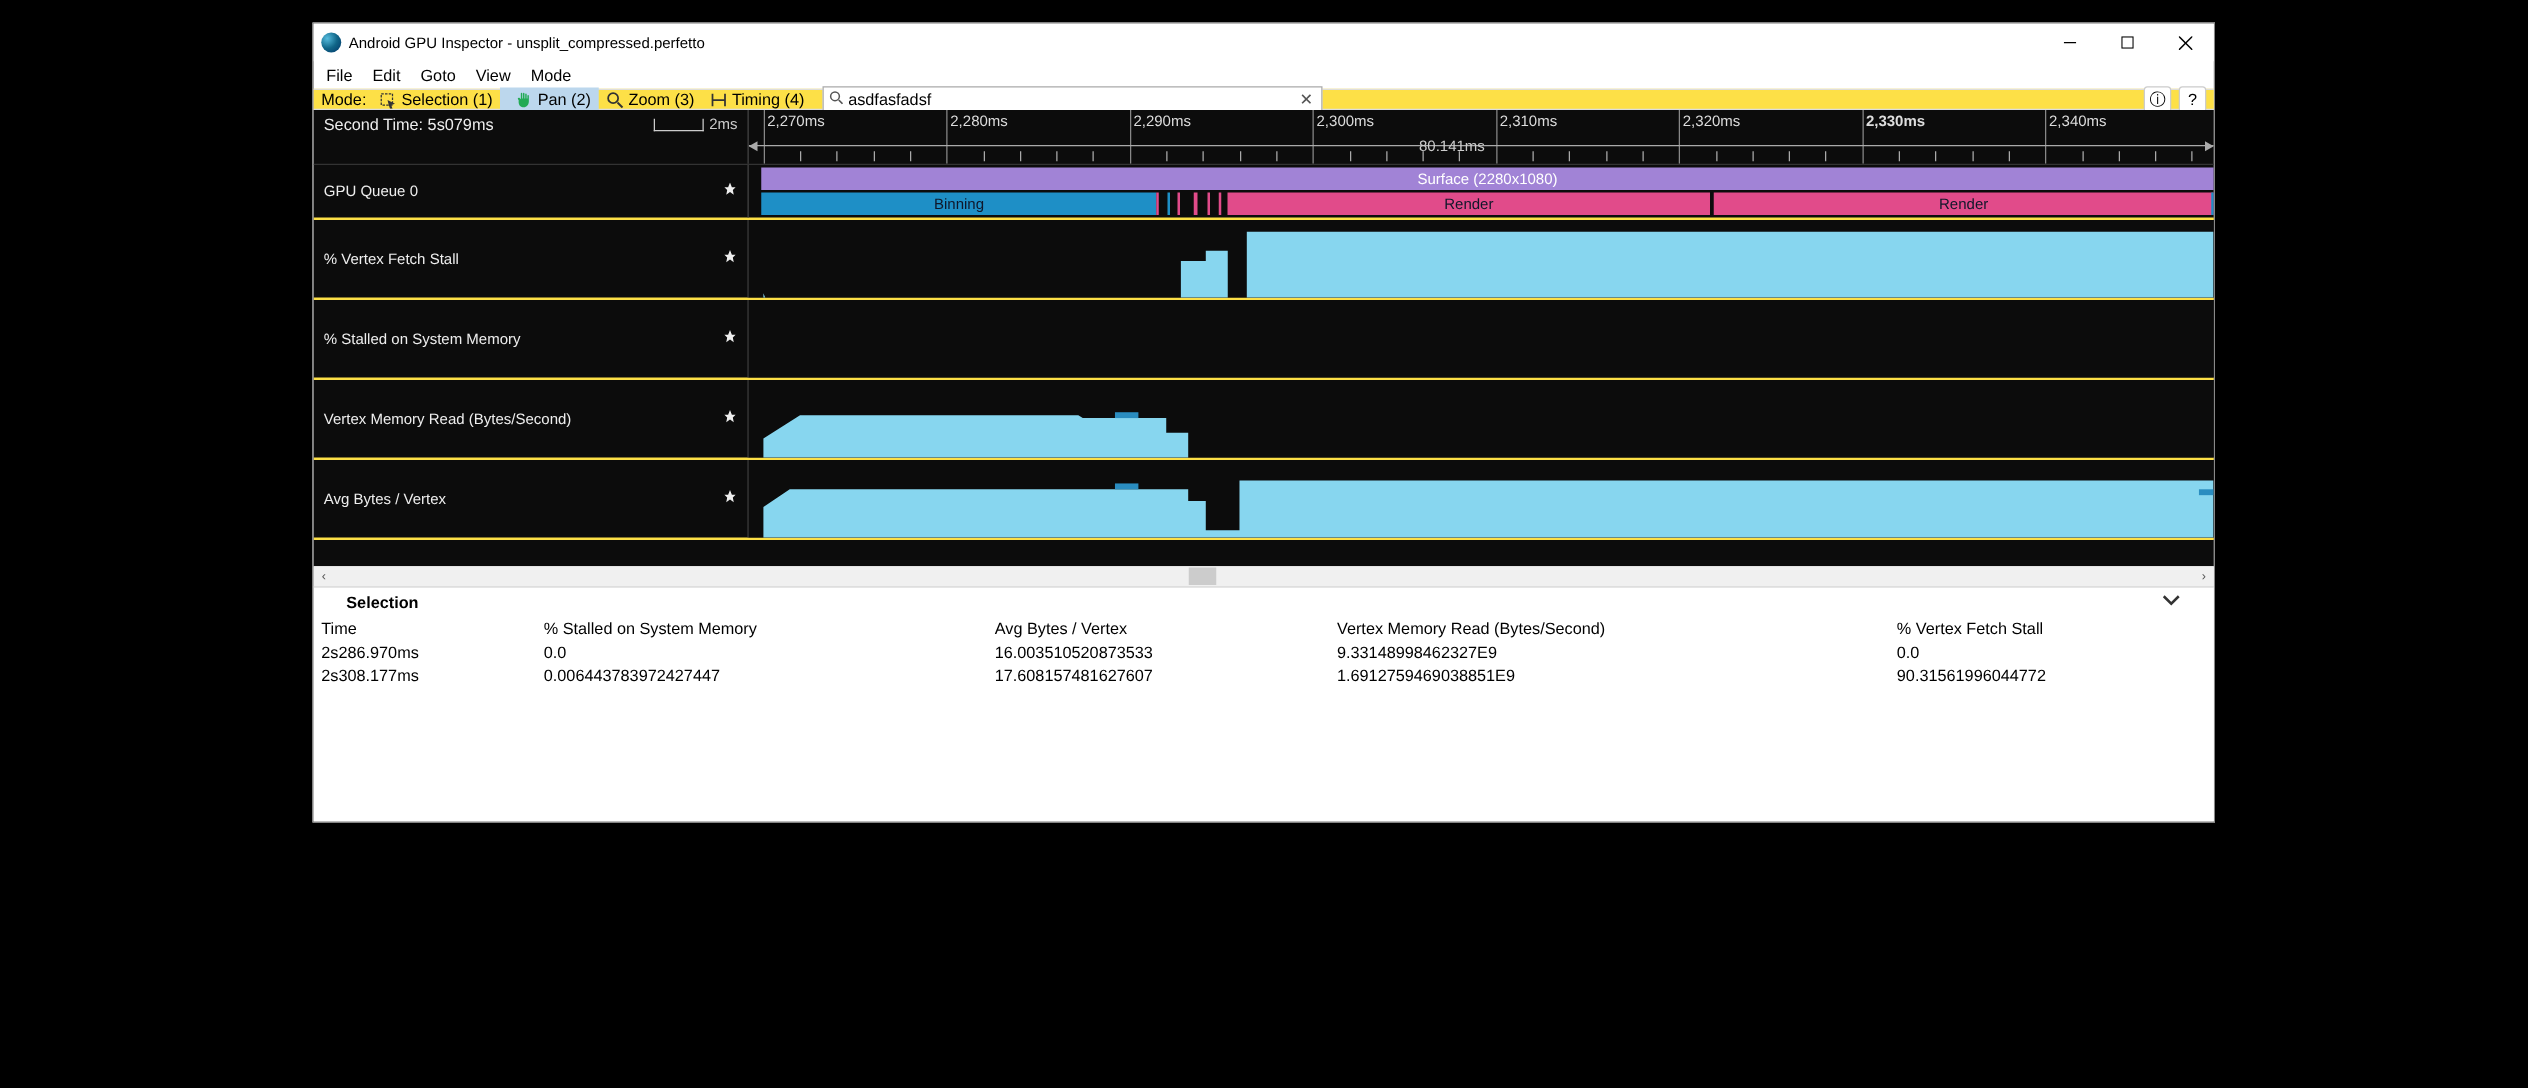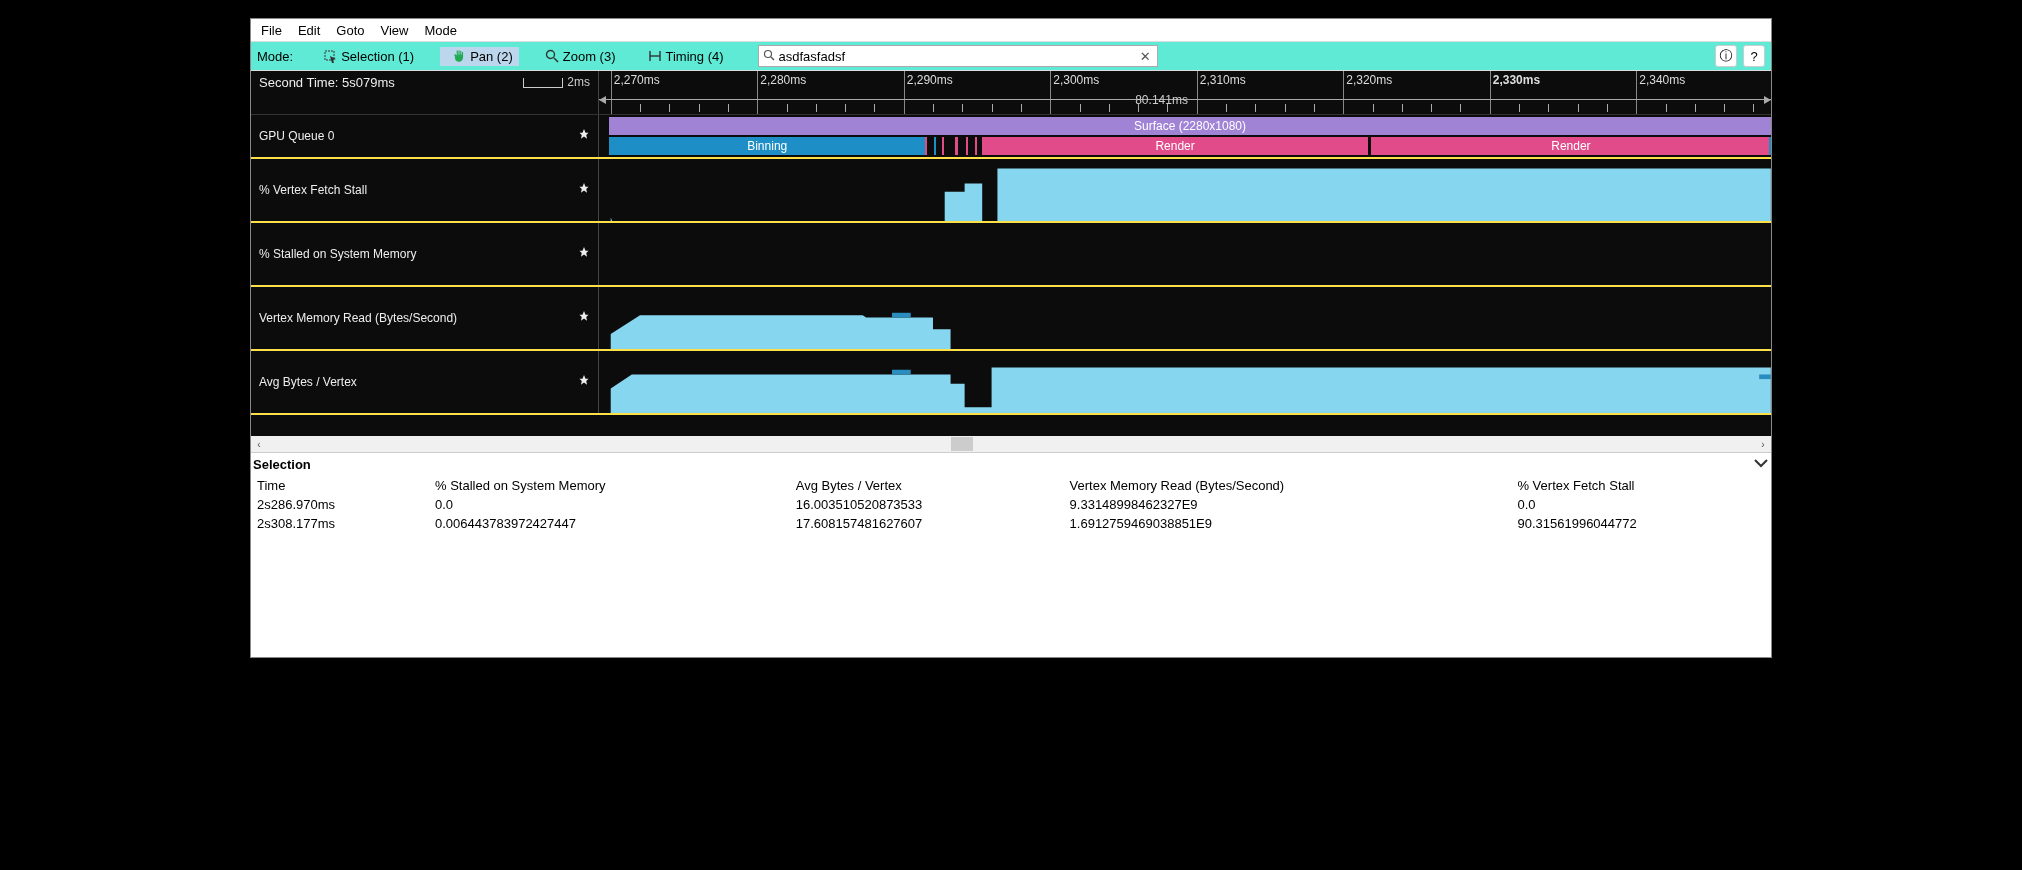--- a/index.html
+++ b/index.html
@@ -13,21 +13,21 @@
 .titlebar .title { font-size: 12px; color: #000; flex: 0 0 auto; }
 .titlebar .spacer { flex: 1; }
 .winbtn { width: 46px; height: 30px; display: flex; align-items: center; justify-content: center; cursor: default; }
 .winbtn svg { display: block; }
 
 
 .menubar { height: 22px; display: flex; align-items: center; padding: 0 4px; font-size: 13px; color: #000; gap: 4px; }
 .menubar .menu-item { padding: 2px 6px; cursor: default; }
 
 
-.toolbar { height: 30px; display: flex; align-items: center; padding: 0 6px; border-top: 1px solid #ddd; border-bottom: 1px solid #ddd; background: #5eead4; font-size: 13px; gap: 20px; }
+.toolbar { height: 17px; display: flex; align-items: center; padding: 0 6px; border-top: 1px solid #ddd; border-bottom: 1px solid #ddd; background: #fde047; font-size: 13px; }
 .toolbar .mode-label { margin-right: 4px; }
 .toolbar .mode-btn { display: flex; align-items: center; padding: 2px 6px; cursor: default; gap: 4px; }
 .toolbar .mode-btn.active { background: #bcd7ed; padding-left: 12px; }
 .mode-icon { width: 14px; height: 14px; display: inline-flex; align-items: center; justify-content: center; }
 .searchbox { margin-left: 8px; display: flex; align-items: center; border: 1px solid #aaa; background: #fff; height: 22px; width: 400px; }
 .searchbox .sicon { padding: 0 4px; color: #555; font-size: 12px; }
 .searchbox input { flex: 1; border: none; outline: none; font-size: 13px; background: transparent; }
 .searchbox .clear { padding: 0 6px; cursor: default; color: #555; }
 .toolbar .right-icons { margin-left: auto; display: flex; gap: 6px; }
 .toolbar .right-icons .ico { width: 22px; height: 22px; border: 1px solid #ccc; border-radius: 3px; display: flex; align-items: center; justify-content: center; font-size: 13px; cursor: default; background: #fff; }
@@ -53,53 +53,74 @@
 
 .track-row { display: flex; border-bottom: 2px solid #fde047; }
 .track-row .track-label-col { display: flex; align-items: center; padding: 6px 8px; }
 .pin-icon { margin-left: auto; color: #eee; font-size: 12px; cursor: default; }
 .pin-svg { width: 12px; height: 12px; fill: #eee; }
 .track-content { flex: 1; position: relative; overflow: hidden; }
 
 
 .queue-row { height: 44px; }
 .surface-bar { position: absolute; left: 10px; right: 0; top: 2px; height: 18px; background: #a183d6; color: #fff; text-align: center; font-size: 12px; line-height: 18px; }
-.pass-bar { position: absolute; top: 22px; height: 18px; color: #ffffff; text-align: center; font-size: 12px; line-height: 18px; }
+.pass-bar { position: absolute; top: 22px; height: 18px; color: #0f172a; text-align: center; font-size: 12px; line-height: 18px; }
 .pass-binning { background: #1e8fc6; }
 .pass-render { background: #e14b8a; }
 .pass-strip { position: absolute; top: 22px; height: 18px; width: 2px; }
 
 
 .graph-row { height: 64px; }
 .graph-row .track-content { background: #0c0c0c; }
 .graph-svg { position: absolute; inset: 0; }
 .graph-path { fill: #87d6ef; }
 .graph-baseline { stroke: #3aa5d4; stroke-width: 2; fill: none; }
 .marker-dot { fill: #2a8dc0; }
 
 
 .hscroll { height: 16px; background: #f0f0f0; display: flex; align-items: center; position: relative; }
 .hscroll .arrow { width: 16px; text-align: center; font-size: 10px; color: #555; cursor: default; }
 .hscroll .track { flex: 1; background: #f0f0f0; height: 14px; position: relative; }
 .hscroll .thumb { position: absolute; left: 46%; width: 22px; height: 14px; background: #ccc; cursor: default; }
 
 
 .selection-panel { flex: 1; background: #fff; border-top: 1px solid #ccc; display: flex; flex-direction: column; }
-.selection-header { display: flex; align-items: flex-end; padding: 4px 2px; font-weight: bold; font-size: 13px; }
+.selection-header { display: flex; align-items: flex-end; padding: 4px 26px; font-weight: bold; font-size: 13px; }
 .selection-header .chev { margin-left: auto; cursor: default; }
 .sel-table { font-size: 13px; width: auto; border-collapse: collapse; }
 .sel-table th { text-align: left; font-weight: normal; padding: 2px 6px; white-space: nowrap; }
 .sel-table td { padding: 2px 6px; white-space: nowrap; }
 </style>
 </head>
 <body>
 
 <div class="outer">
 <div class="window">
 
+  <div class="titlebar">
+    <div class="app-icon"></div>
+    <div class="title">Android GPU Inspector - unsplit_compressed.perfetto</div>
+    <div class="spacer"></div>
+    <div class="winbtn">
+      <svg width="10" height="10">
+            <line x1="0" y1="5" x2="10" y2="5" stroke="#000" stroke-width="1"></line>
+          </svg>
+    </div>
+    <div class="winbtn">
+      <svg width="10" height="10">
+            <rect x="0.5" y="0.5" width="9" height="9" fill="none" stroke="#000" stroke-width="1"></rect>
+          </svg>
+    </div>
+    <div class="winbtn">
+      <svg width="11" height="11">
+            <line x1="0" y1="0" x2="11" y2="11" stroke="#000" stroke-width="1.2"></line>
+            <line x1="11" y1="0" x2="0" y2="11" stroke="#000" stroke-width="1.2"></line>
+          </svg>
+    </div>
+  </div>
 
   <div class="menubar">
     <span class="menu-item">File</span>
     <span class="menu-item">Edit</span>
     <span class="menu-item">Goto</span>
     <span class="menu-item">View</span>
     <span class="menu-item">Mode</span>
   </div>
 
   <div class="toolbar">

